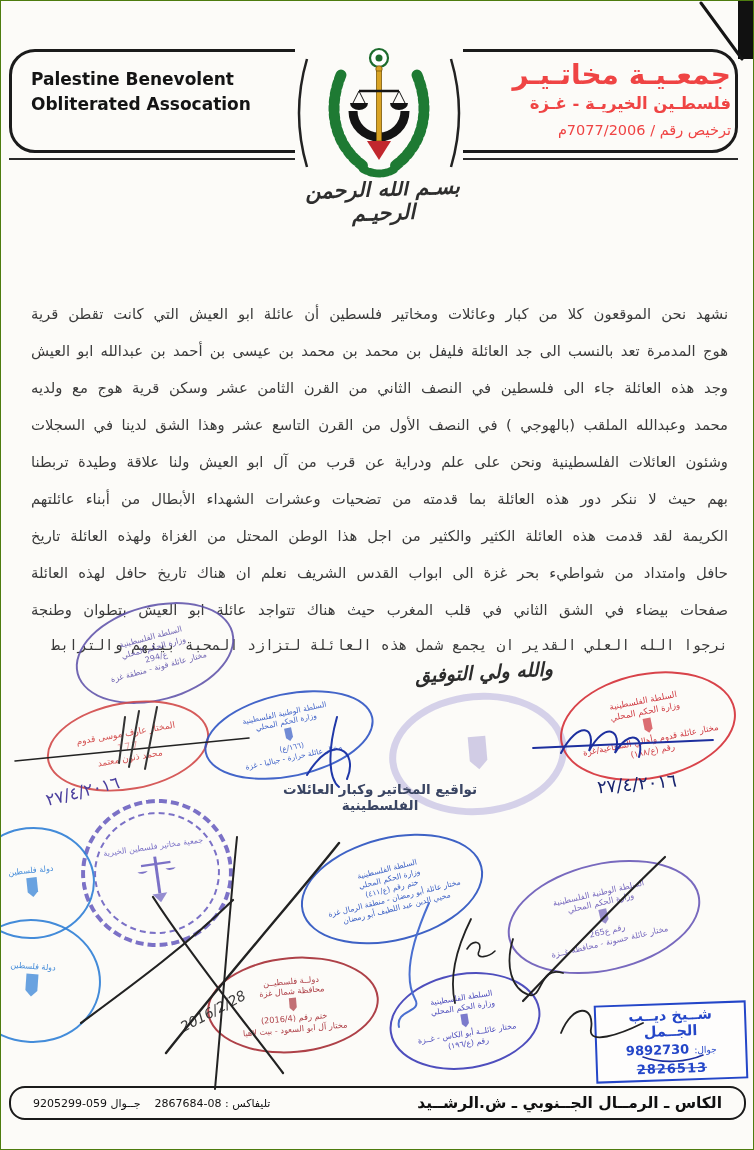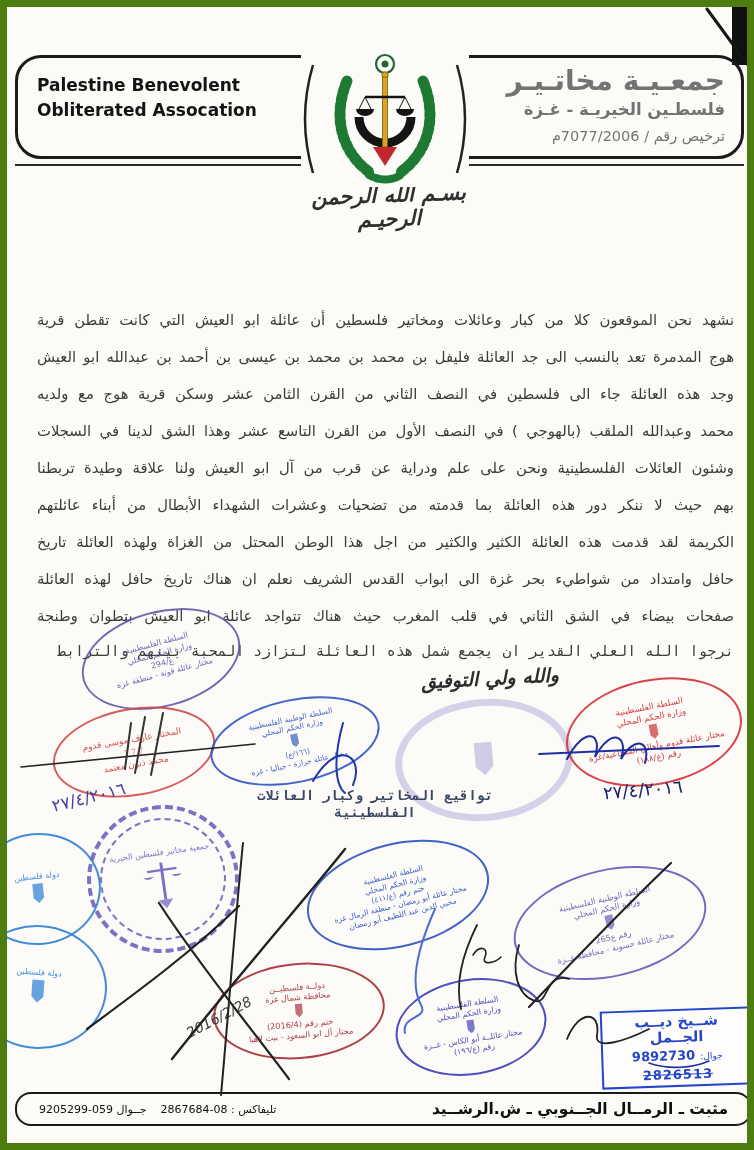--- a/index.html
+++ b/index.html
@@ -1,42 +1,42 @@
 <!DOCTYPE html>
 <html><head>
 <meta charset="utf-8">
 <style>
   html,body{margin:0;padding:0;background:#e9e7e2;}
   .page{position:relative;width:754px;height:1150px;background:#fcfbf8;overflow:hidden;
-        font-family:"DejaVu Sans",sans-serif;border:7px solid #4d7c0f;box-sizing:border-box;}
+        font-family:"DejaVu Sans",sans-serif;border:1px solid #4d7c0f;box-sizing:border-box;}
   
   .corner-mark{position:absolute;right:0;top:0;width:15px;height:58px;background:#111;}
   .header-box{position:absolute;left:8px;top:48px;width:729px;height:104px;
               border:3px solid #1b1b1b;border-radius:26px;box-sizing:border-box;}
   .hdr-underline{position:absolute;left:8px;top:157px;width:729px;border-top:2px solid #2a2a2a;}
   .hdr-left{position:absolute;left:30px;top:66px;width:250px;color:#141414;}
   .hdr-left .l1,.hdr-left .l2{font-size:17px;font-weight:bold;line-height:25px;}
   .hdr-left .l3{font-size:16px;font-weight:bold;letter-spacing:2.5px;line-height:27px;}
-  .hdr-right{position:absolute;right:22px;top:58px;width:250px;text-align:right;direction:rtl;color:#737373;}
+  .hdr-right{position:absolute;right:22px;top:58px;width:250px;text-align:right;direction:rtl;color:#ef4444;}
   .hdr-right .t1{font-size:28px;font-weight:bold;line-height:32px;}
   .hdr-right .t2{font-size:16.5px;font-weight:bold;line-height:26px;}
   .hdr-right .t3{font-size:14.5px;font-weight:normal;line-height:26px;}
   .logo-wrap{position:absolute;left:294px;top:44px;width:168px;height:136px;background:#fcfbf8;z-index:3;
              display:flex;align-items:flex-start;justify-content:center;}
   .bismillah{position:absolute;left:272px;top:176px;width:220px;text-align:center;direction:rtl;
              font-size:21px;font-weight:bold;color:#2e2e2e;transform:rotate(-2deg);font-style:italic;}
   
   .body-text{position:absolute;left:30px;top:294px;width:697px;direction:rtl;color:#3b3b3b;}
   .bline{font-size:14.8px;line-height:37px;height:37px;text-align:justify;text-align-last:justify;
          white-space:normal;overflow:hidden;}
   .bline.last{text-align-last:right;font-family:Liberation Mono, monospace;}
   .closing{position:absolute;left:408px;top:660px;width:150px;text-align:center;direction:rtl;
            font-size:19px;font-weight:bold;color:#2c2c2c;transform:rotate(-3deg);font-style:italic;}
-  .caption{position:absolute;left:234px;top:780px;width:268px;direction:rtl;text-align:center;
-           font-size:13.5px;font-weight:bold;color:#3a4563;z-index:4;font-family:Liberation Mono, monospace;}
+  .caption{position:absolute;left:245px;top:780px;width:268px;direction:rtl;text-align:center;
+           font-size:13.5px;font-weight:bold;color:#3a4563;z-index:4;}
   
   .stamp{position:absolute;box-sizing:border-box;border-radius:50%;display:flex;flex-direction:column;
          align-items:center;justify-content:center;text-align:center;direction:rtl;line-height:1.3;
          z-index:3;padding:4px 10px;}
   .stamp .sl{width:100%;}
   #st-ptl{left:73px;top:604px;width:162px;height:96px;border:2.2px solid #5b4ea8;color:#5b4ea8;
           transform:rotate(-15deg);font-size:8px;opacity:.85;}
   #st-rl{left:45px;top:701px;width:164px;height:88px;border:2.4px solid #d24a4a;color:#cf3d3d;
          transform:rotate(-10deg);font-size:9px;opacity:.9;}
   #st-rl .num{color:#e89a9a;font-size:10px;letter-spacing:1px;}
@@ -294,21 +294,21 @@
 
       <path d="M522,1000 C568,952 620,898 664,856" stroke="#222" stroke-width="2.2"></path>
       <path d="M512,938 c-8,26 -2,50 16,56 c14,4 10,-30 34,-22" stroke="#222" stroke-width="1.8"></path>
 
       <path d="M560,1032 c12,-30 34,-28 30,-4 c-3,16 28,6 52,-6" stroke="#222" stroke-width="1.8"></path>
       <path d="M642,1056 c20,7 44,5 60,-2" stroke="#1d2f9e" stroke-width="1.6"></path>
     </g>
   </svg>
 
   <div class="footer-box">
-    <span class="f-addr">مثبت ـ الرمــال الجــنوبي ـ ش.الرشــيد</span>
+    <span class="f-addr">الكاس ـ الرمــال الجــنوبي ـ ش.الرشــيد</span>
     <span class="f-tel">
       <span>تليفاكس : 08-2867684</span>
       &nbsp;&nbsp;
       <span>جــوال 059-9205299</span>
     </span>
   </div>
 
 </div>
 
 </body></html>

